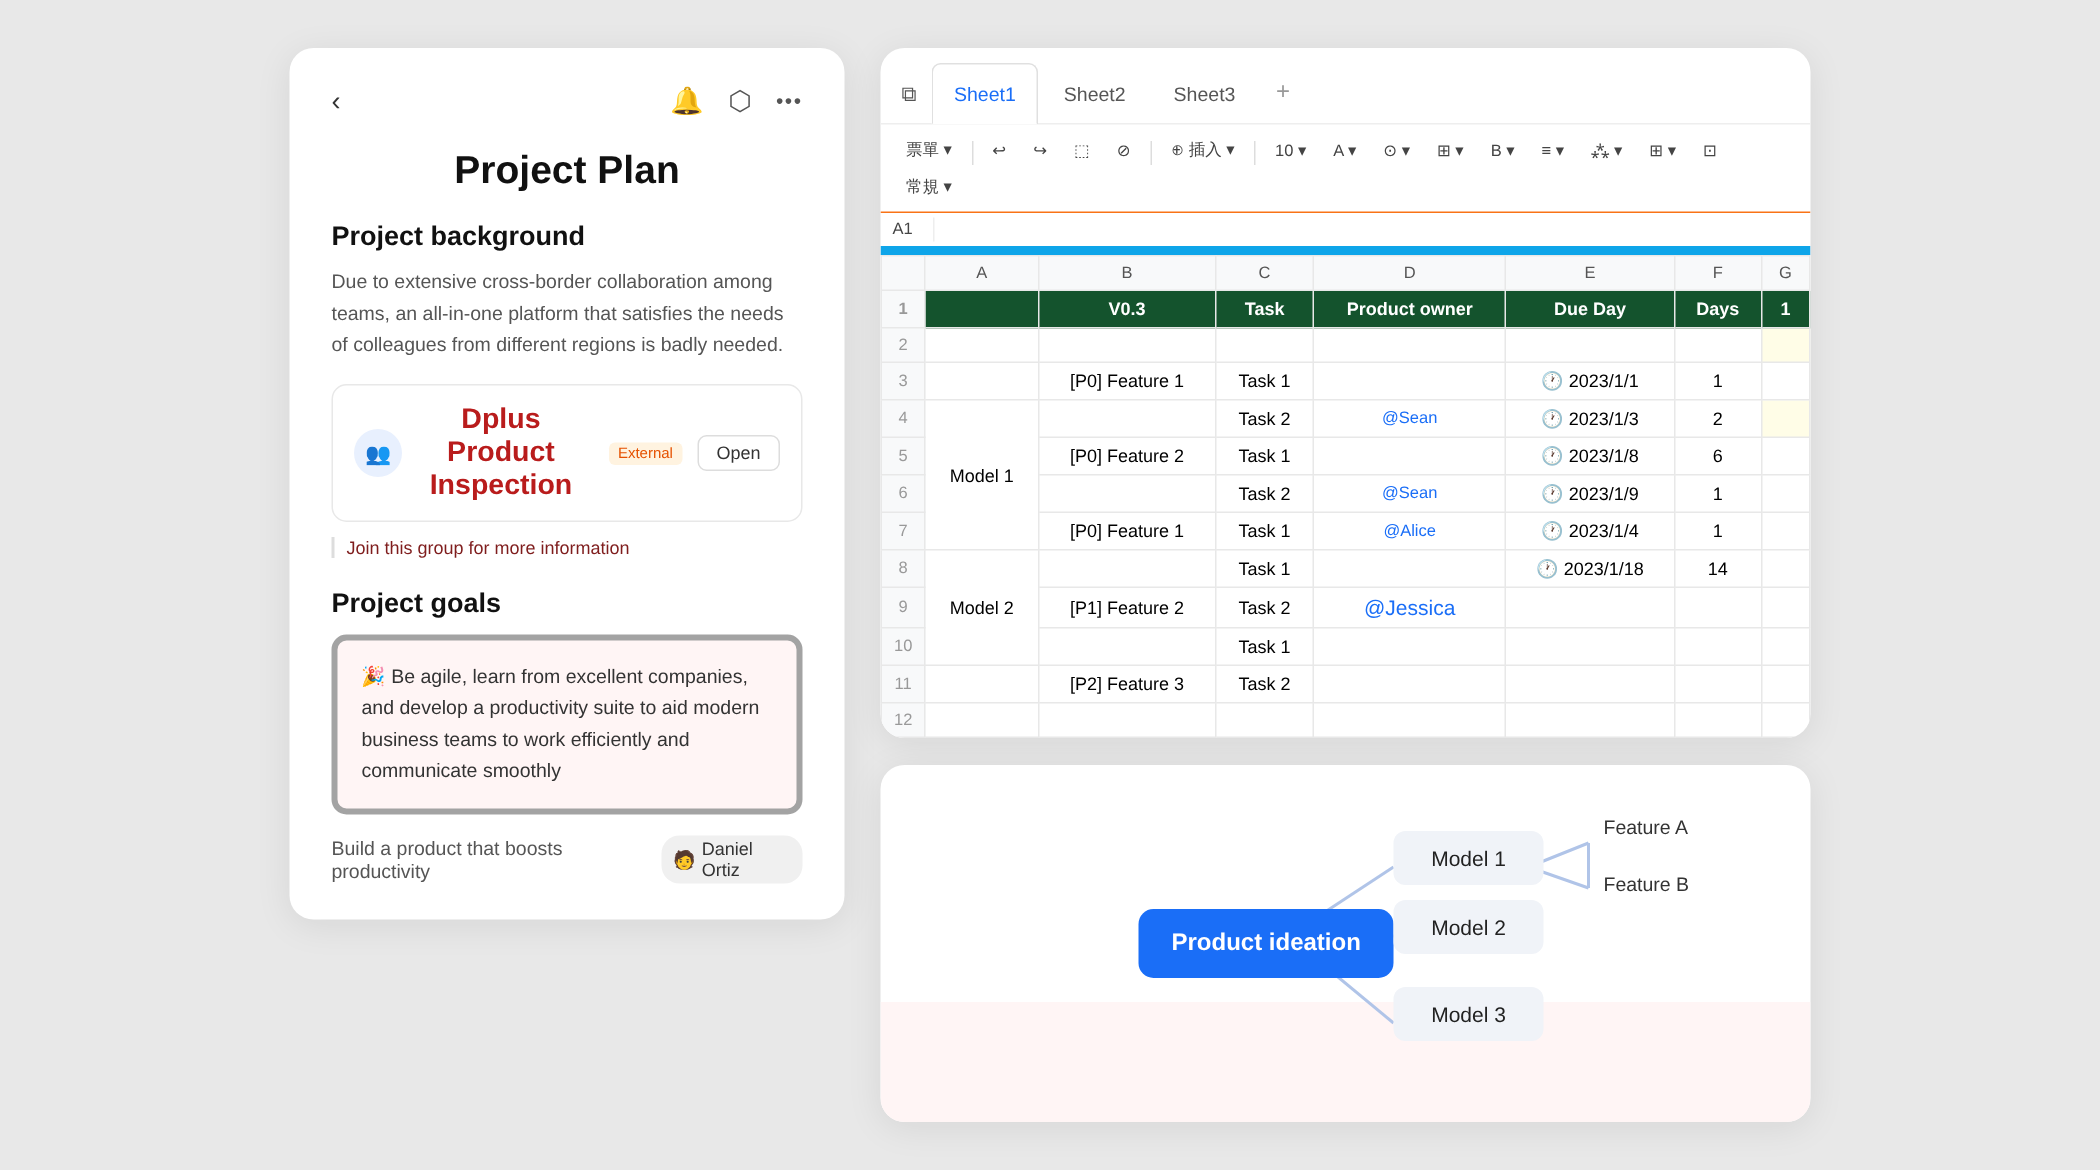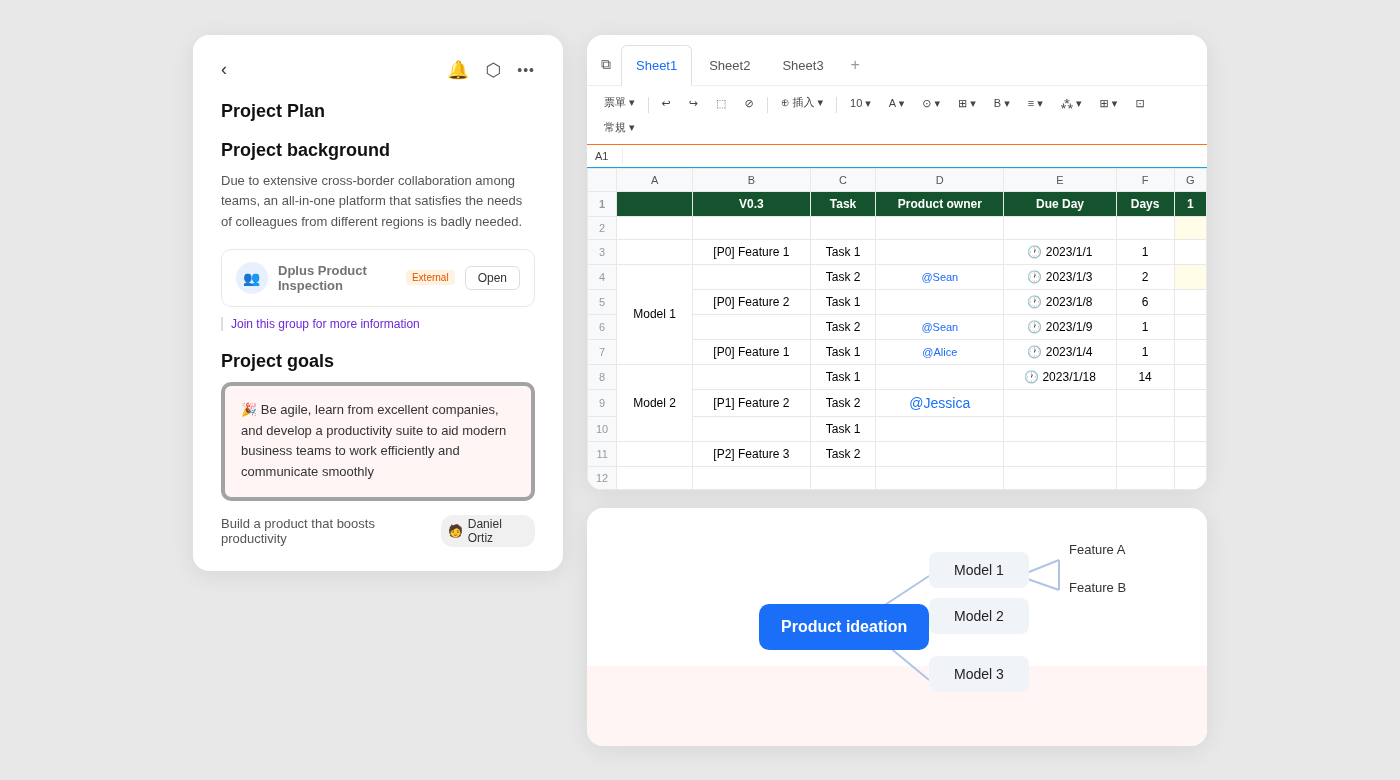--- a/index.html
+++ b/index.html
@@ -45,24 +45,25 @@
       display: flex;
       gap: 16px;
       align-items: center;
     }
     .icon-circle {
       font-size: 18px;
       color: #555;
       cursor: pointer;
     }
     .page-title {
-      font-size: 18px;
+      font-size: 26px;
       font-weight: 700;
       color: #111;
       margin-bottom: 18px;
+      text-align: center;
     }
     .section-title {
       font-size: 18px;
       font-weight: 600;
       color: #111;
       margin-bottom: 10px;
     }
     .section-text {
       font-size: 13px;
       color: #555;
@@ -82,24 +83,25 @@
       width: 32px;
       height: 32px;
       border-radius: 50%;
       background: #e8f0fe;
       display: flex;
       align-items: center;
       justify-content: center;
       font-size: 14px;
     }
     .group-name {
-      font-size: 13px;
+      font-size: 19px;
       font-weight: 600;
-      color: #737373;
+      color: #b91c1c;
       flex: 1;
+      text-align: center;
     }
     .badge-external {
       background: #fff3e0;
       color: #e65100;
       font-size: 10px;
       padding: 2px 6px;
       border-radius: 4px;
       font-weight: 500;
       margin-left: 6px;
     }
@@ -107,21 +109,21 @@
       background: #fff;
       border: 1px solid #ddd;
       border-radius: 6px;
       padding: 4px 12px;
       font-size: 12px;
       color: #333;
       cursor: pointer;
     }
     .join-hint {
       font-size: 12px;
-      color: #6d28d9;
+      color: #7f1d1d;
       padding-left: 8px;
       border-left: 2px solid #ddd;
       margin-bottom: 20px;
     }
     .goals-section { margin-top: 4px; }
     .goals-card {
       background: #fff5f5;
       border: 4px solid #a3a3a3;
       border-radius: 10px;
       padding: 14px 16px;
@@ -384,21 +386,21 @@
         <button class="toolbar-btn">A ▾</button>
         <button class="toolbar-btn">⊙ ▾</button>
         <button class="toolbar-btn">⊞ ▾</button>
         <button class="toolbar-btn">B ▾</button>
         <button class="toolbar-btn">≡ ▾</button>
         <button class="toolbar-btn">⁂ ▾</button>
         <button class="toolbar-btn">⊞ ▾</button>
         <button class="toolbar-btn">⊡</button>
         <button class="toolbar-btn">常規 ▾</button>
       </div>
-      <div style="display:flex;align-items:center;padding:3px 0;border-bottom:1px solid #0ea5e9;">
+      <div style="display:flex;align-items:center;padding:3px 0;border-bottom:6px solid #0ea5e9;">
         <span class="cell-ref">A1</span>
       </div>
       <div class="table-wrapper">
         <table class="sheet">
           <thead>
             <tr>
               <th class="row-num"></th>
               <th class="col-header">A</th>
               <th class="col-header">B</th>
               <th class="col-header">C</th>

